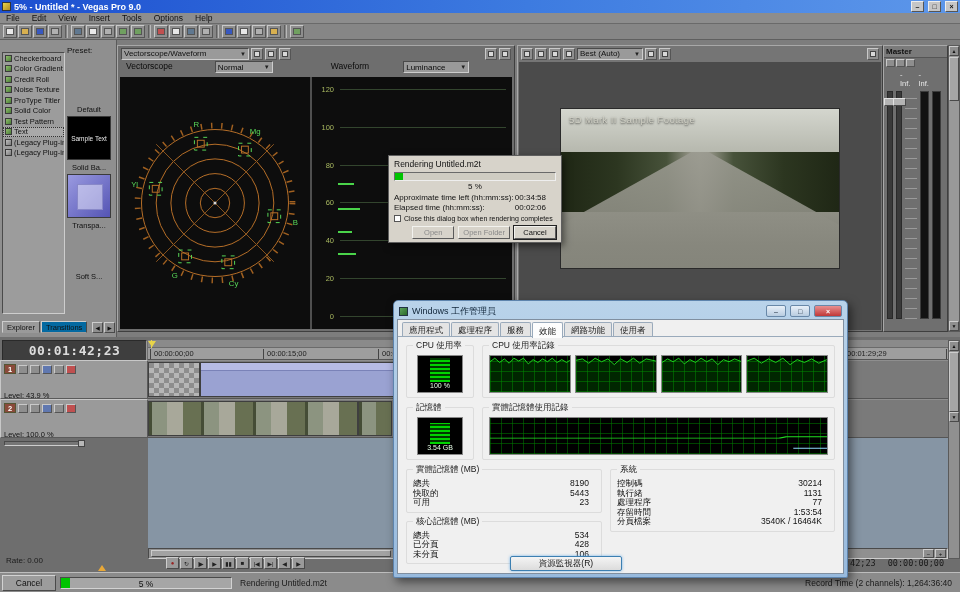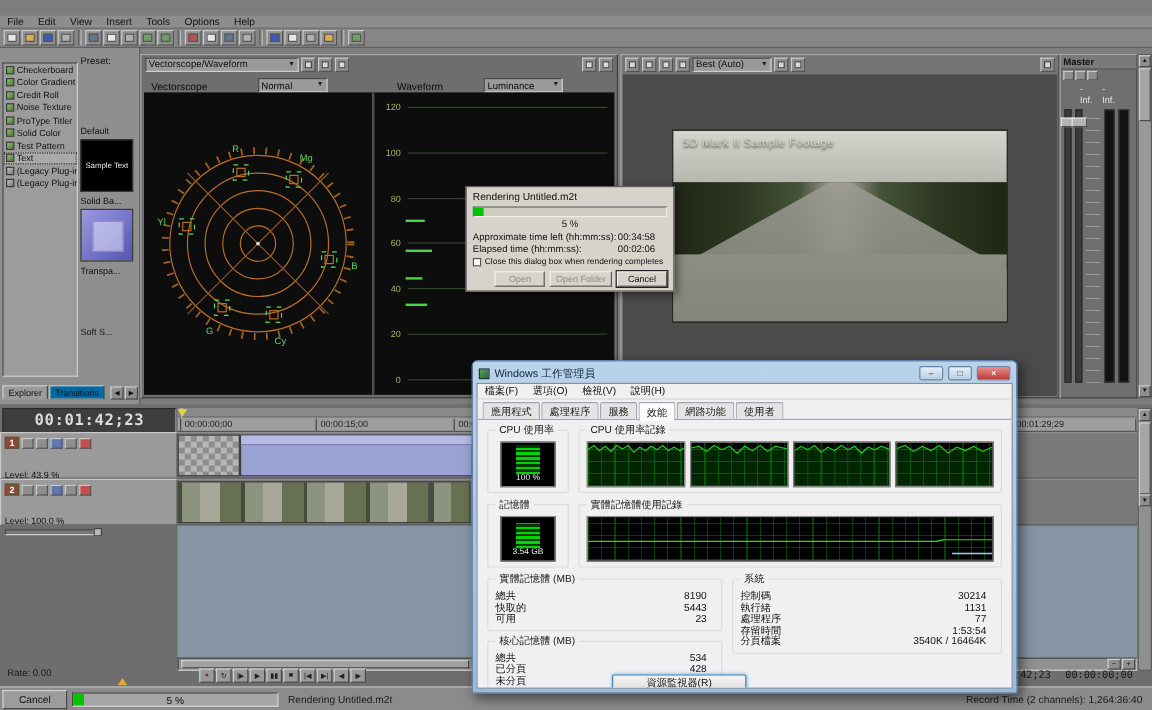--- a/index.html
+++ b/index.html
@@ -23,39 +23,39 @@
 
   
   .left-panel{position:absolute;left:0;top:40px;width:117px;height:297px;background:#8f8f8f;border-right:1px solid #5a5a5a}
   .gen-list{position:absolute;left:2px;top:12px;width:63px;height:262px;background:#9c9c9c;border:1px solid;border-color:#4a4a4a #cdcdcd #cdcdcd #4a4a4a;overflow:hidden}
   .gitem{display:flex;align-items:center;gap:2px;height:10.5px;padding-left:2px;font-size:7.5px;white-space:nowrap}
   .gitem .gi{width:7px;height:7px;flex:0 0 7px;background:linear-gradient(135deg,#8fc06a,#4a7a38);border:1px solid #3a3a3a}
   .gitem.legacy .gi{background:linear-gradient(135deg,#c0c0c0,#7a7a7a)}
   .gitem.sel{background:#a9a9a9;outline:1px dotted #333;outline-offset:-1px}
   .preset-col{position:absolute;left:67px;top:6px;width:47px;font-size:7.5px}
   .preset-label{font-size:8px;margin-bottom:2px}
-  .pcap{text-align:left;width:44px;margin-top:3px;white-space:nowrap;overflow:hidden}
+  .pcap{text-align:center;width:44px;margin-top:3px;white-space:nowrap;overflow:hidden}
   .pthumb{width:44px;height:44px;border:1px solid #3a3a3a;margin-top:2px}
   .pthumb.black{background:#000;color:#e8e8e8;font-size:6.5px;display:flex;align-items:center;justify-content:center;text-align:center}
   .pthumb.purple{background:linear-gradient(135deg,#9a9ae0,#5454b4);position:relative}
   .pthumb.purple i{position:absolute;left:9px;top:9px;width:26px;height:26px;background:rgba(230,230,250,.55);border:1px solid #8888c8}
   .ptabs{position:absolute;left:2px;bottom:4px;display:flex;align-items:flex-end;gap:1px;width:113px}
   .ptab{height:12px;padding:0 4px;font-size:7.5px;line-height:12px;background:#9a9a9a;border:1px solid;border-color:#cdcdcd #4a4a4a #9a9a9a #cdcdcd}
   .ptab.on{background:#0369a1}
   .parrows{margin-left:auto;display:flex;gap:1px}
   .parrows span{width:11px;height:11px;background:#8e8e8e;border:1px solid;border-color:#cdcdcd #4a4a4a #4a4a4a #cdcdcd;font-size:5.5px;display:inline-flex;align-items:center;justify-content:center}
 
   
   .scopes{position:absolute;left:117px;top:45px;width:398px;height:287px;background:#6e6e6e;border:1px solid;border-color:#a8a8a8 #3f3f3f #3f3f3f #a8a8a8}
   .sc-header{height:15px;display:flex;align-items:center;gap:2px;padding:1px 3px}
   .dropdown{height:12px;background:#9a9a9a;border:1px solid;border-color:#4a4a4a #cdcdcd #cdcdcd #4a4a4a;display:inline-flex;align-items:center;justify-content:space-between;font-size:8px;padding:0 2px;gap:3px}
   .dd-a{font-size:6px;color:#222}
   .sico{width:12px;height:12px;background:#8e8e8e;border:1px solid;border-color:#c9c9c9 #555 #555 #c9c9c9;display:inline-flex;align-items:center;justify-content:center}
   .sico i{width:6px;height:6px;background:#d8d8d8;border:1px solid #444;display:block}
-  .sc-sub{height:16px;display:flex;align-items:flex-end;font-size:8.5px;color:#0a0a0a;padding:0 6px}
+  .sc-sub{height:16px;display:flex;align-items:flex-start;font-size:8.5px;color:#0a0a0a;padding:0 6px}
   .sc-body{position:absolute;left:2px;right:2px;top:31px;bottom:2px;background:#0d0d0d;display:flex}
   .vs-pane{flex:1;position:relative}
   .vs-div{width:2px;background:#4f4f4f}
   .wf-pane{flex:1;position:relative;padding:8px 6px 8px 4px;display:flex;flex-direction:column;justify-content:space-between}
   .wf-row{display:flex;align-items:center;gap:6px}
   .wf-num{width:18px;text-align:right;font-size:7.5px;color:#a8b860}
   .wf-line{flex:1;height:1px;background:#33452e}
   .wf-mark{position:absolute;left:26px;height:2px;background:#4ad44a}
 
   
@@ -179,20 +179,28 @@
   .st-fill{position:absolute;left:0;top:0;bottom:0;background:#00c400}
   .st-plabel{position:absolute;left:0;right:0;top:1px;text-align:center;font-size:8.5px;color:#111}
   .st-text{position:absolute;left:240px;top:5px;font-size:8.5px;color:#1a1a1a}
   .st-record{position:absolute;right:8px;top:5px;font-size:8.5px;color:#1a1a1a}
 </style>
 </head>
 <body>
 
 <div class="screen">
 
+  <div class="titlebar">
+    <span class="app-icon"></span>
+    <span>5% - Untitled * - Vegas Pro 9.0</span>
+    <span class="sp"></span>
+    <span class="wbtn">–</span>
+    <span class="wbtn">□</span>
+    <span class="wbtn">×</span>
+  </div>
 
   <div class="menubar">
     <span class="menu-item">File</span>
     <span class="menu-item">Edit</span>
     <span class="menu-item">View</span>
     <span class="menu-item">Insert</span>
     <span class="menu-item">Tools</span>
     <span class="menu-item">Options</span>
     <span class="menu-item">Help</span>
   </div>
@@ -625,26 +633,20 @@
   <div class="taskmgr">
     <div class="tm-titlebar">
       <span class="tm-ico"></span>
       <span>Windows 工作管理員</span>
       <span class="sp"></span>
       <span class="tm-wbtn">–</span>
       <span class="tm-wbtn">□</span>
       <span class="tm-wbtn close">×</span>
     </div>
     <div class="tm-body">
-      <div class="tm-menubar">
-        <span class="tm-menu">檔案(F)</span>
-        <span class="tm-menu">選項(O)</span>
-        <span class="tm-menu">檢視(V)</span>
-        <span class="tm-menu">說明(H)</span>
-      </div>
       <div class="tm-tabs">
         <span class="tm-tab">應用程式</span>
         <span class="tm-tab">處理程序</span>
         <span class="tm-tab">服務</span>
         <span class="tm-tab on">效能</span>
         <span class="tm-tab">網路功能</span>
         <span class="tm-tab">使用者</span>
       </div>
       <div class="tm-content">
         <div class="tm-r1">

